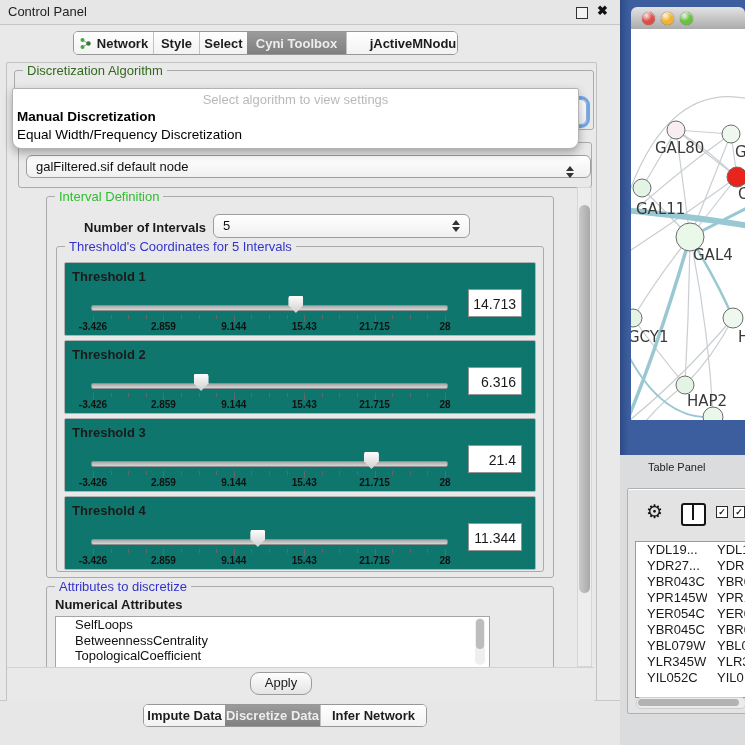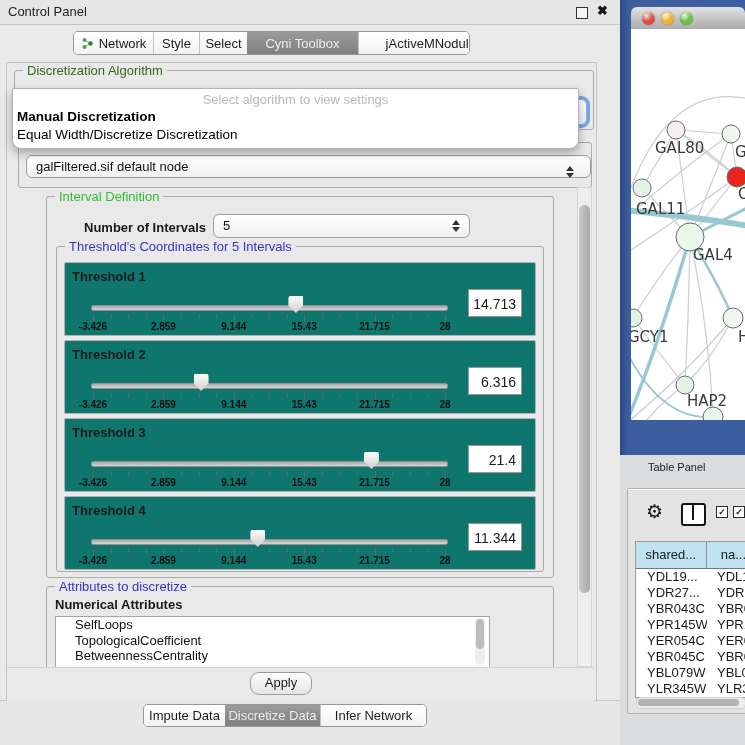--- a/index.html
+++ b/index.html
@@ -7,21 +7,21 @@
           background:#e9e9e9;font-family:"Liberation Sans",sans-serif;color:#1a1a1a;}
   .abs{position:absolute;}
 
   
   #titlebar{left:0;top:0;width:620px;height:24px;background:#e6e6e6;border-bottom:1px solid #c6c6c6;}
   #window-title{left:8px;top:4px;font-size:13px;color:#222;}
   #float-icon{right:32px;top:7px;width:10px;height:10px;border:1.5px solid #333;background:#f4f4f4;}
   #close-icon{right:12px;top:3px;font-size:13px;font-weight:bold;color:#111;}
 
   #top-tabbar{left:73px;top:31px;height:22px;display:flex;border:1px solid #979797;border-radius:5px;overflow:hidden;background:#fdfdfd;}
-  .seg{display:flex;align-items:center;justify-content:center;font-size:13px;font-weight:normal;color:#1c1c1c;
+  .seg{display:flex;align-items:center;justify-content:center;font-size:13px;font-weight:bold;color:#1c1c1c;
        background:linear-gradient(#ffffff,#f2f2f2);box-sizing:border-box;}
   .seg.sep{border-left:1px solid #c2c2c2;}
   .seg.selected{background:linear-gradient(#9b9b9b,#7f7f7f);color:#ededed;border-left:none;}
   .seg .net-icon{margin-right:5px;display:inline-flex;}
 
   #outer-border{left:6px;top:62px;width:589px;height:638px;border:1px solid #c2c2c2;border-radius:2px;}
 
   .group{border:1px solid #ababab;border-radius:3px;}
   .group-label{position:absolute;top:-8px;left:8px;background:#e9e9e9;padding:0 4px;font-size:13px;}
   .lbl-green{color:#2fbe2f;}
@@ -134,21 +134,21 @@
           </svg>
         </span>
         <span>Network</span>
       </div>
       <div class="seg sep" style="width: 46px;">
         <span>Style</span>
       </div>
       <div class="seg sep" style="width: 48px;">
         <span>Select</span>
       </div>
-      <div class="seg selected" style="width: 111px;">
+      <div class="seg selected" style="width: 99px;">
         <span>Cyni Toolbox</span>
       </div>
       <div class="seg sep" style="width: 111px; padding-left: 40px;">
         <span>jActiveMNodules</span>
       </div>
     </div>
 
   <div class="abs" id="outer-border"></div>
 
   <div class="abs group" id="algo-group">
@@ -166,21 +166,21 @@
     <div class="abs combo" id="table-data-combo">galFiltered.sif default node</div>
     <span class="spinner" style="right:16px;top:22px;margin-top:0;">
         <span class="up"></span>
         <span class="dn"></span>
       </span>
   </div>
 
   <div class="abs" id="algo-popup">
     <div class="abs" id="popup-placeholder">Select algorithm to view settings</div>
     <div class="abs" id="popup-opt-0">Manual Discretization</div>
-    <div class="abs" id="popup-opt-1">Equal Width/Discretize Discretization</div>
+    <div class="abs" id="popup-opt-1">Equal Width/Frequency Discretization</div>
   </div>
 
   <div class="abs group" id="interval-group">
     <span class="group-label lbl-green">Interval Definition</span>
   </div>
   <span class="abs" id="noi-label">Number of Intervals</span>
   <div class="abs combo" id="noi-combo">5</div>
   <span class="spinner abs" style="left:452px;top:219px;margin-top:0;">
       <span class="up"></span>
       <span class="dn"></span>
@@ -323,22 +323,22 @@
         <div class="valbox">11.344</div>
       </div>
     </div>
 
   <div class="abs group" id="attr-group">
     <span class="group-label lbl-blue">Attributes to discretize</span>
   </div>
   <span class="abs" id="attr-subtitle">Numerical Attributes</span>
   <div class="abs" id="attr-list">
       <div class="attr-item">SelfLoops</div>
+      <div class="attr-item">BetweennessCentrality</div>
       <div class="attr-item">TopologicalCoefficient</div>
-      <div class="attr-item">BetweennessCentrality</div>
     </div>
   <div class="abs" id="attr-scrollbar"></div>
   <div class="abs" id="attr-thumb"></div>
 
   <div class="abs" id="panel-scrollbar"></div>
   <div class="abs" id="panel-thumb"></div>
 
   <div class="abs" id="apply-bar"></div>
   <div class="abs" id="apply-button">Apply</div>
 
@@ -410,24 +410,20 @@
   <div class="abs" id="tp-bg"></div>
   <span class="abs" id="tp-title">Table Panel</span>
   <div class="abs" id="tp-subpanel"></div>
   <span class="abs" id="gear-icon">⚙</span>
   <div class="abs" id="col-icon">
       <span class="div"></span>
     </div>
   <span class="abs cbx" style="left:716px;">✓</span>
   <span class="abs cbx" style="left:733px;">✓</span>
   <div class="abs" id="tp-table">
-    <div id="tp-header">
-      <div class="hcell c1">shared...</div>
-      <div class="hcell c2">na...</div>
-    </div>
     <div id="tp-rows">
         <div class="trow">
           <div class="tcell1">YDL19...</div>
           <div class="tcell2">YDL1</div>
         </div>
         <div class="trow">
           <div class="tcell1">YDR27...</div>
           <div class="tcell2">YDR2</div>
         </div>
         <div class="trow">

